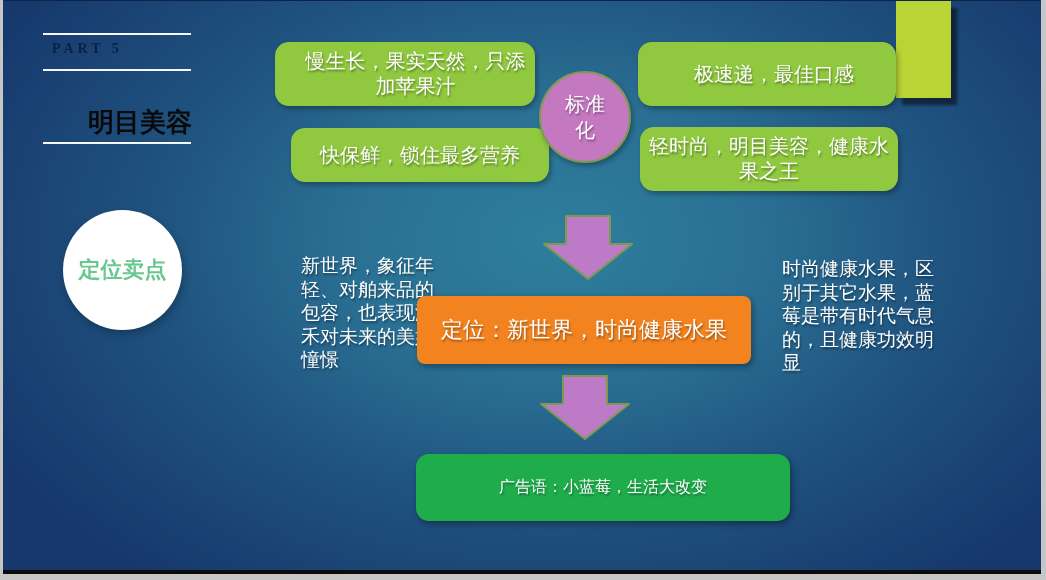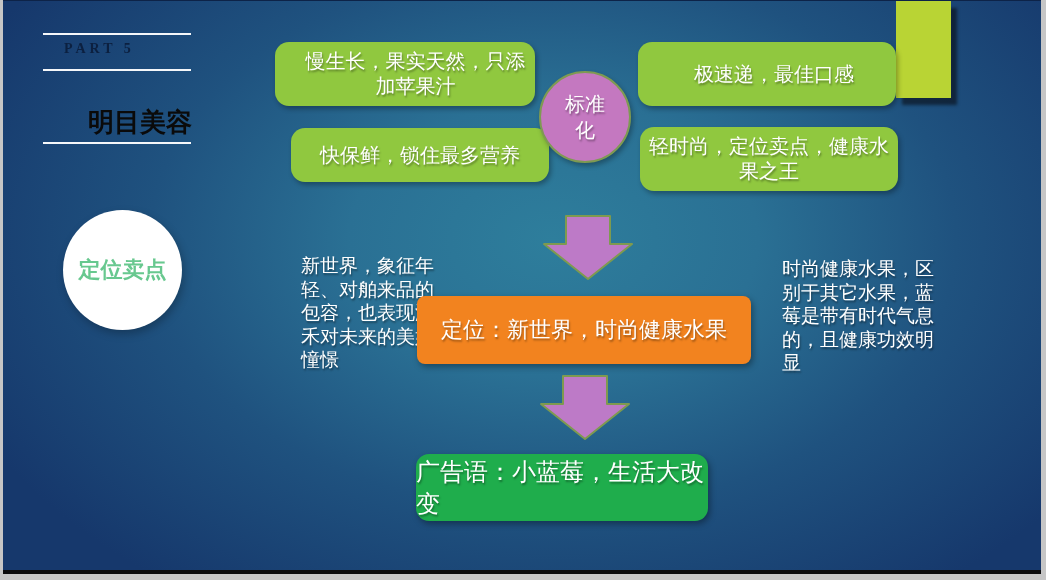--- a/index.html
+++ b/index.html
@@ -31,21 +31,21 @@
     background: #f5f7fa;
   }
   .hline.l1 { top: 32px; }
   .hline.l2 { top: 68px; }
   .hline.l3 { top: 141px; }
   .part-label {
     position: absolute;
     left: 49px; top: 40px;
     font-family: "Liberation Serif", serif;
     font-size: 14px; letter-spacing: 4px;
-    color: #0c2040; font-weight: 600; margin-left: 12px;
+    color: #0c2040; font-weight: 600;
   }
   .section-title {
     position: absolute;
     left: 40px; top: 104px; width: 149px;
     text-align: right;
     font-size: 26px; font-weight: bold;
     color: #0a0a0a;
   }
   
   .gbox {
@@ -88,24 +88,24 @@
     left: 414px; top: 295px; width: 334px; height: 68px;
     background: #f2831f;
     border-radius: 8px;
     color: #fff; font-size: 22px;
     display: flex; align-items: center; justify-content: center;
     text-shadow: 1px 2px 2px rgba(0,0,0,0.35);
     box-shadow: 2px 3px 6px rgba(0,0,0,0.35);
   }
   .slogan-box {
     position: absolute;
-    left: 413px; top: 453px; width: 292px; height: 67px;
+    left: 413px; top: 453px; width: 374px; height: 67px;
     background: #1fad4c;
     border-radius: 13px;
-    color: #fff; font-size: 24px;
+    color: #fff; font-size: 16px;
     display: flex; align-items: center; justify-content: center;
     text-shadow: 1px 2px 2px rgba(0,0,0,0.35);
     box-shadow: 2px 3px 6px rgba(0,0,0,0.35);
   }
   .selling-circle {
     position: absolute;
     left: 60px; top: 209px; width: 119px; height: 120px;
     background: #ffffff;
     border-radius: 50%;
     display: flex; align-items: center; justify-content: center;
@@ -146,21 +146,21 @@
     <div class="gbox b1">
       <span>慢生长，果实天然，只添加苹果汁</span>
     </div>
     <div class="gbox b2">
       <span>快保鲜，锁住最多营养</span>
     </div>
     <div class="gbox b3">
       <span>极速递，最佳口感</span>
     </div>
     <div class="gbox b4">
-      <span>轻时尚，定位卖点，健康水果之王</span>
+      <span>轻时尚，明目美容，健康水果之王</span>
     </div>
 
     <div class="hub-circle">
       <span>标准化</span>
     </div>
 
     <div class="selling-circle">
       <span>定位卖点</span>
     </div>
 

